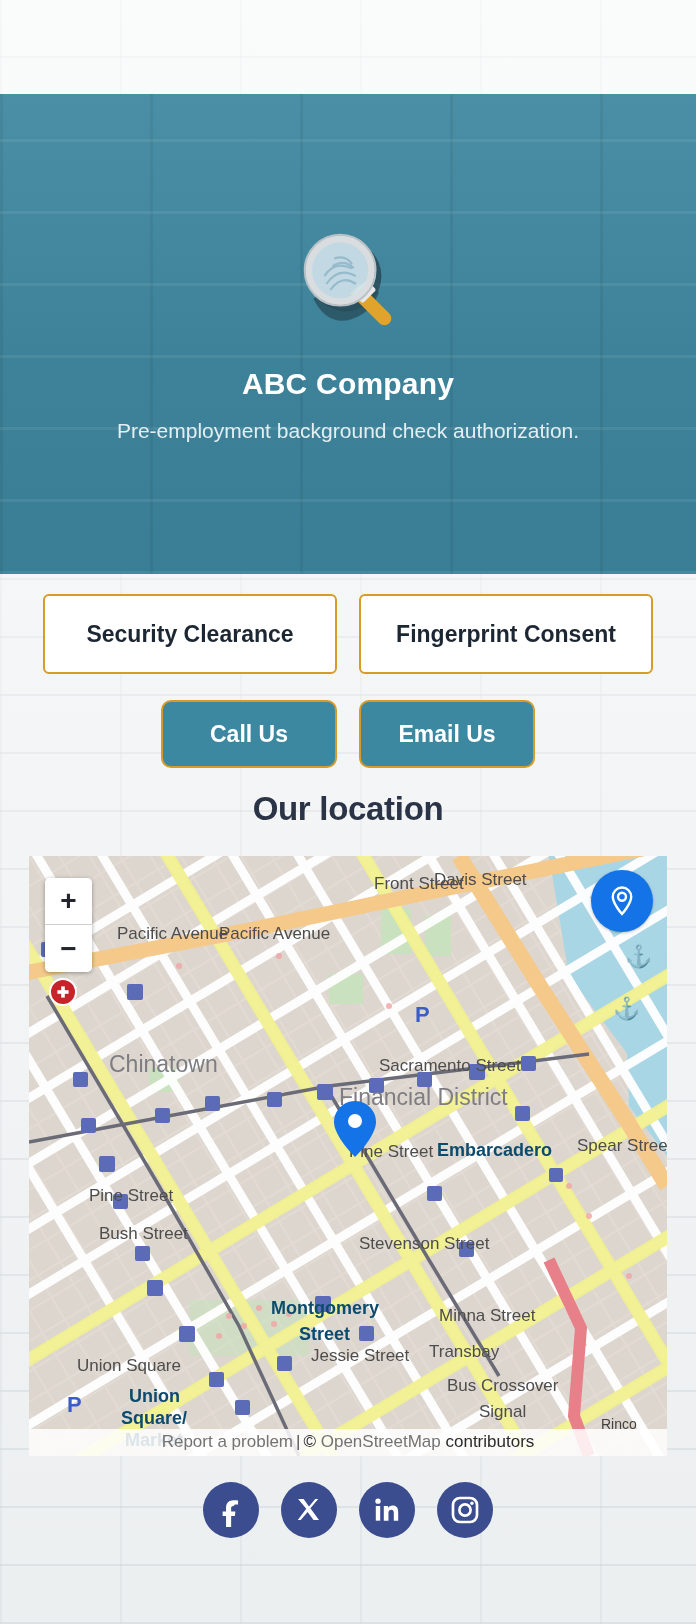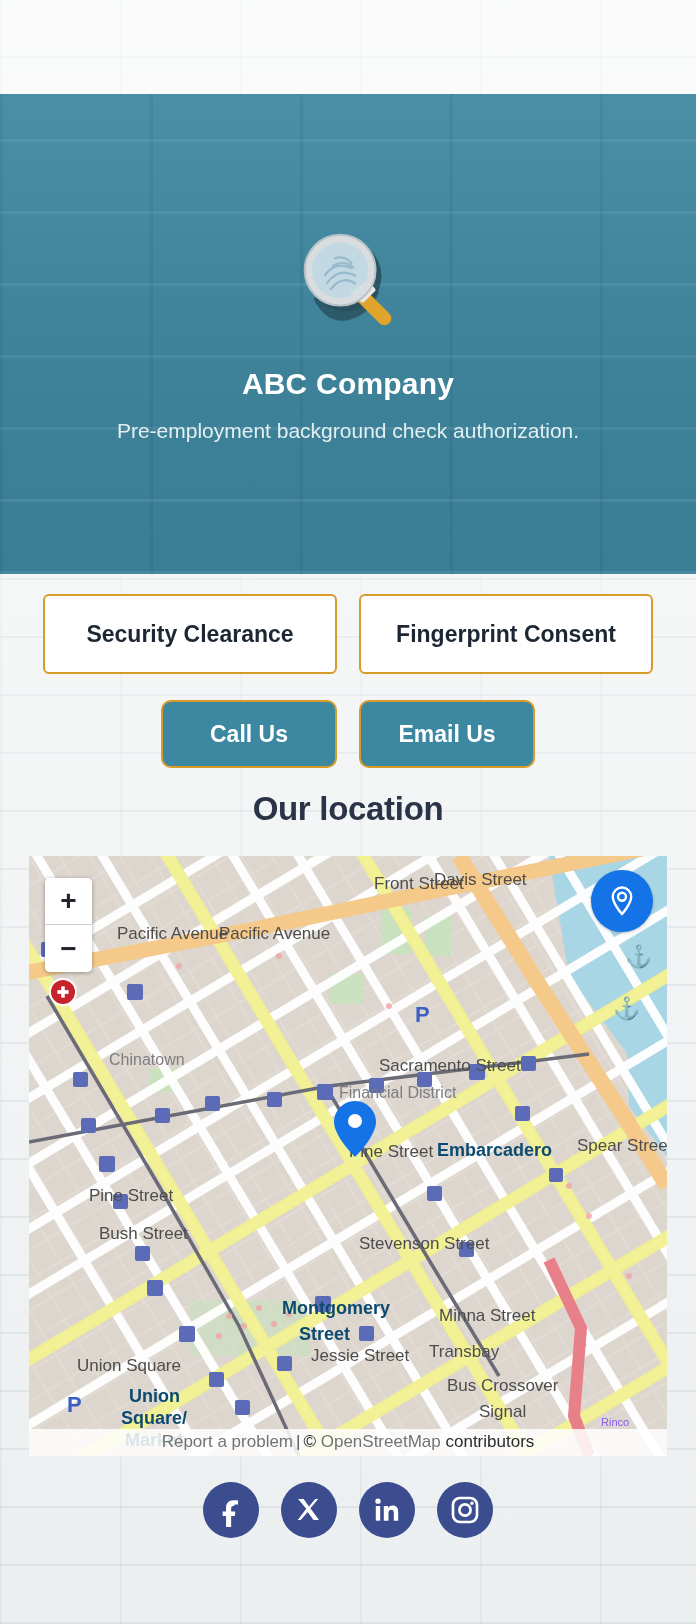--- a/index.html
+++ b/index.html
@@ -208,24 +208,24 @@
 
   
   .mlabel {
     position: absolute;
     font-family: "Liberation Sans", sans-serif;
     color: #6b6b6b;
     white-space: nowrap;
     pointer-events: none;
     z-index: 4;
   }
-  .mlabel.place { color: #7d7d82; font-size: 16px; }
+  .mlabel.place { color: #7d7d82; font-size: 23px; }
   .mlabel.street { color: #4d4d4d; font-size: 17px; }
   .mlabel.blue { color: #0c4a6e; font-weight: bold; font-size: 18px; }
-  .mlabel.small { font-size: 11px; color: #8b5cf6; }
+  .mlabel.small { font-size: 14px; color: #404040; }
 
   
   .social {
     position: absolute;
     left: 0; top: 1482px;
     width: 696px;
     display: flex;
     justify-content: center;
     gap: 22px;
   }
@@ -421,21 +421,21 @@
         <div class="mlabel street" style="left: 405px; top: 14px;">Davis Street</div>
         <div class="mlabel place" style="left: 80px; top: 195px;">Chinatown</div>
         <div class="mlabel street" style="left: 350px; top: 200px;">Sacramento Street</div>
         <div class="mlabel place" style="left: 310px; top: 228px;">Financial District</div>
         <div class="mlabel street" style="left: 320px; top: 286px;">Pine Street</div>
         <div class="mlabel blue" style="left: 408px; top: 284px;">Embarcadero</div>
         <div class="mlabel street" style="left: 548px; top: 280px;">Spear Street</div>
         <div class="mlabel street" style="left: 60px; top: 330px;">Pine Street</div>
         <div class="mlabel street" style="left: 70px; top: 368px;">Bush Street</div>
         <div class="mlabel street" style="left: 330px; top: 378px;">Stevenson Street</div>
-        <div class="mlabel blue" style="left: 242px; top: 442px; margin-left: 11px;">Montgomery</div>
+        <div class="mlabel blue" style="left: 242px; top: 442px;">Montgomery</div>
         <div class="mlabel blue" style="left: 270px; top: 468px;">Street</div>
         <div class="mlabel street" style="left: 410px; top: 450px;">Minna Street</div>
         <div class="mlabel street" style="left: 400px; top: 486px;">Transbay</div>
         <div class="mlabel street" style="left: 48px; top: 500px;">Union Square</div>
         <div class="mlabel street" style="left: 282px; top: 490px;">Jessie Street</div>
         <div class="mlabel street" style="left: 418px; top: 520px;">Bus Crossover</div>
         <div class="mlabel street" style="left: 450px; top: 546px;">Signal</div>
         <div class="mlabel blue" style="left: 100px; top: 530px;">Union</div>
         <div class="mlabel blue" style="left: 92px; top: 552px;">Square/</div>
         <div class="mlabel blue" style="left: 96px; top: 574px;">Market</div>

